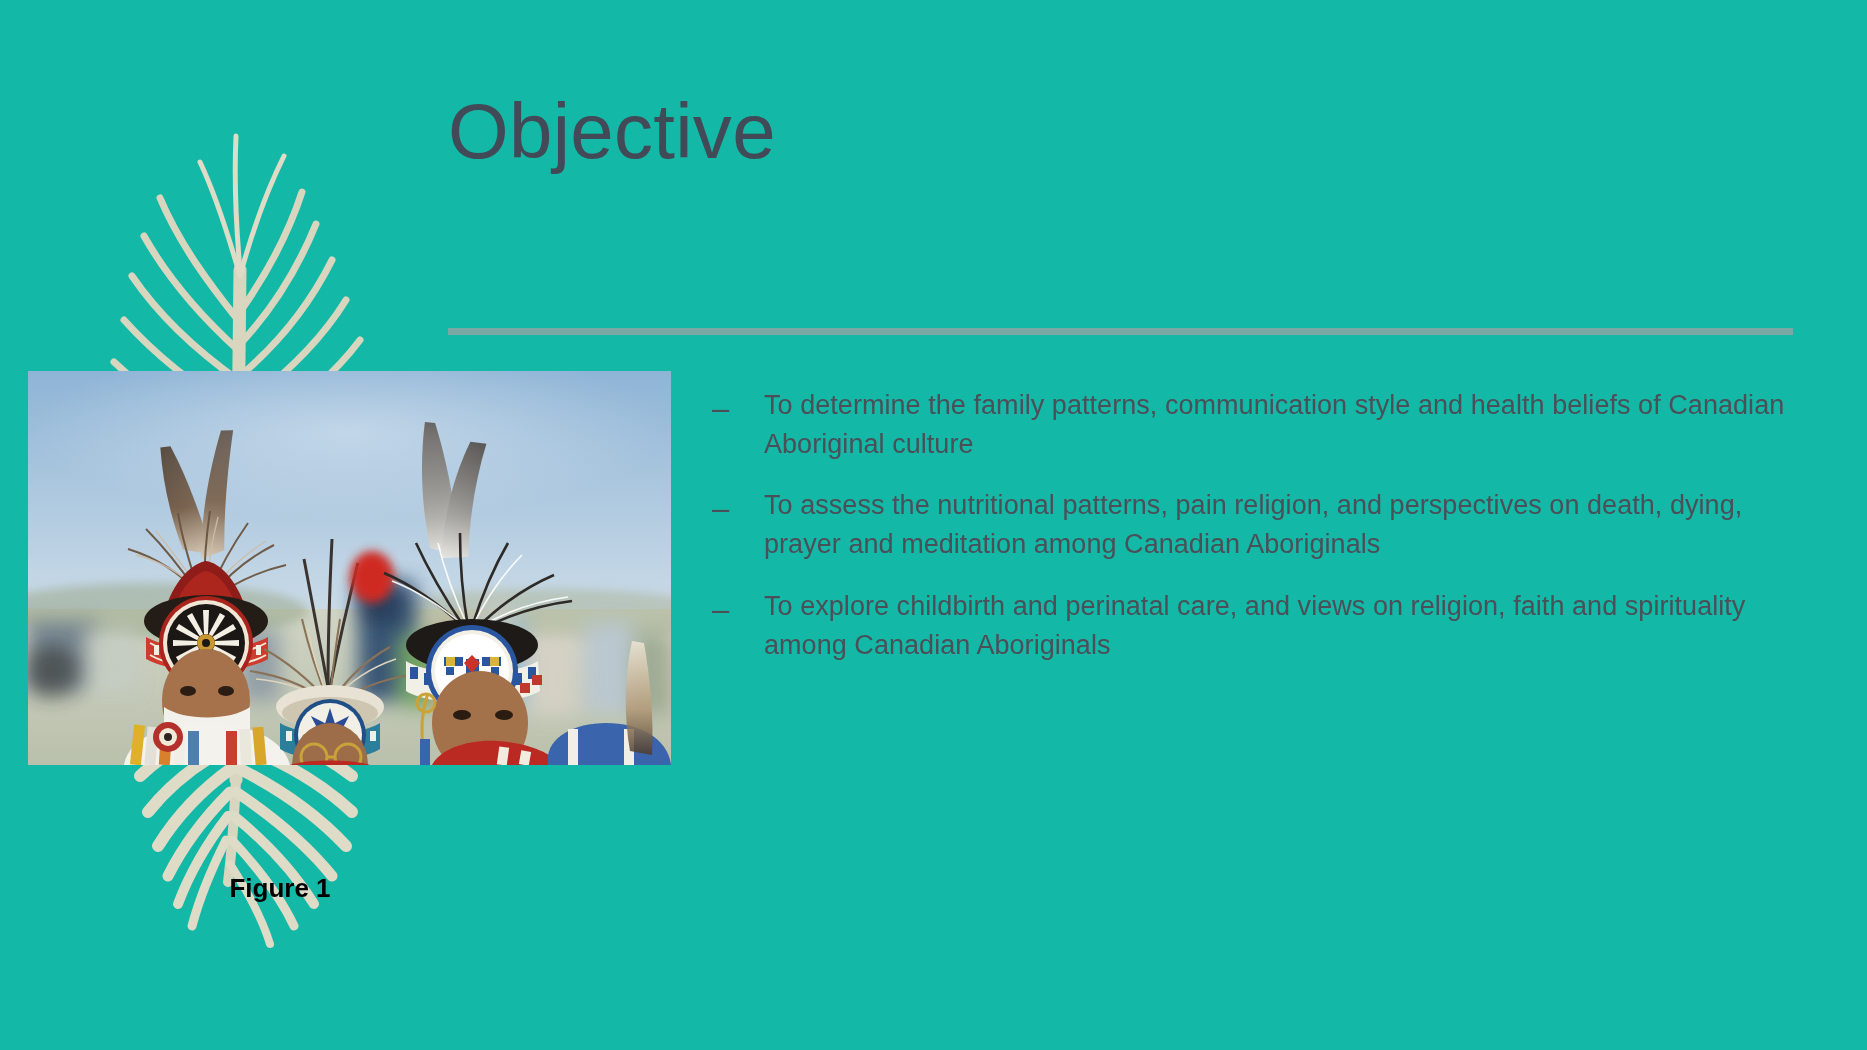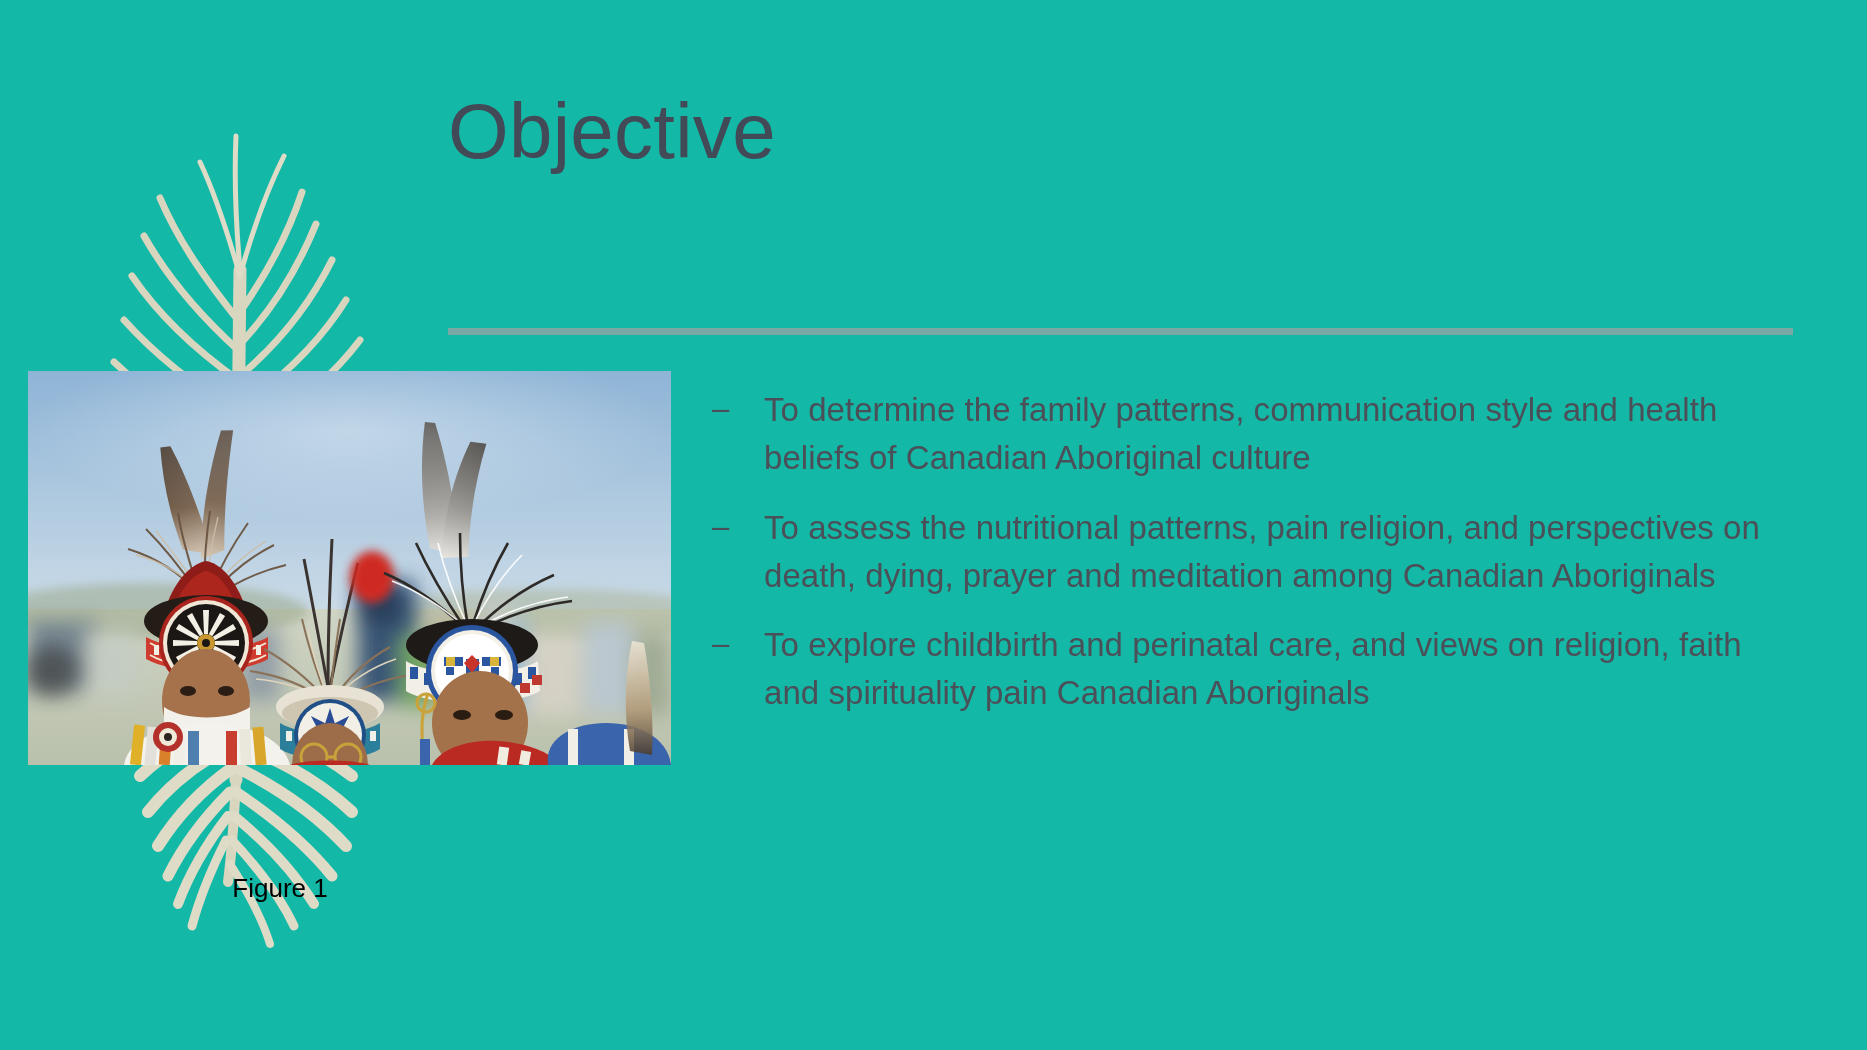--- a/index.html
+++ b/index.html
@@ -72,21 +72,21 @@
   .photo svg { display: block; width: 100%; height: 100%; }
 
   
   .caption {
     position: absolute;
     left: 70px;
     top: 870px;
     width: 420px;
     text-align: center;
     color: #000000;
-    font-weight: normal;
+    font-weight: bold;
     font-size: 26px;
     line-height: 1.42;
   }
   .caption div { white-space: nowrap; }
 
   
   .bullets {
     position: absolute;
     left: 712px;
     top: 386px;
@@ -102,21 +102,21 @@
     flex: 0 0 auto;
     width: 52px;
     color: #4b4f58;
     font-size: 31px;
     line-height: 1.45;
     padding-top: 1px;
   }
   .bullet-text {
     flex: 1 1 auto;
     color: #4b4f58;
-    font-size: 33px;
+    font-size: 27px;
     line-height: 1.45;
     letter-spacing: 0.05px;
   }
 </style>
 </head>
 <body>
 
 <div class="slide">
 
   <div class="feather-watermark">
@@ -527,18 +527,18 @@
       <span class="bullet-text">To determine the family patterns, communication style and health beliefs of Canadian Aboriginal culture</span>
     </div>
 
     <div class="bullet-row">
       <span class="bullet-dash">–</span>
       <span class="bullet-text">To assess the nutritional patterns, pain religion, and perspectives on death, dying, prayer and meditation among Canadian Aboriginals</span>
     </div>
 
     <div class="bullet-row">
       <span class="bullet-dash">–</span>
-      <span class="bullet-text">To explore childbirth and perinatal care, and views on religion, faith and spirituality pain Canadian Aboriginals</span>
+      <span class="bullet-text">To explore childbirth and perinatal care, and views on religion, faith and spirituality among Canadian Aboriginals</span>
     </div>
 
   </div>
 
 </div>
 
 </body></html>

